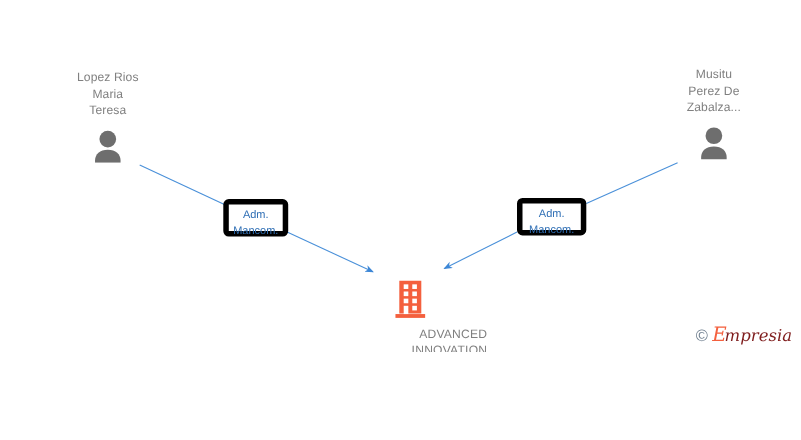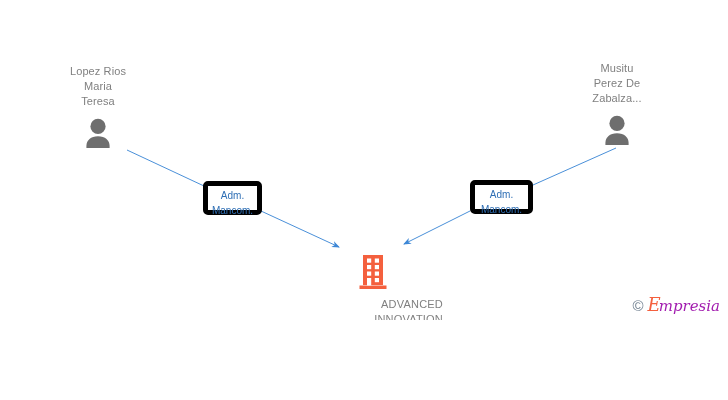--- a/index.html
+++ b/index.html
@@ -97,21 +97,21 @@
     line-height: 15px;
   }
   .wm-e {
     color: #f4603e;
     font-family: "DejaVu Serif", serif;
     font-style: italic;
     font-size: 18px;
     line-height: 18px;
   }
   .wm-rest {
-    color: #a21caf;
+    color: #7f1d1d;
     font-family: "DejaVu Serif", serif;
     font-style: italic;
     font-size: 15px;
     line-height: 16px;
     margin-left: -2px;
   }
 </style>
 </head>
 <body>
 
@@ -136,21 +136,21 @@
   <div class="person-node" style="left:33px; top:64px;">
     <div class="person-name">Lopez Rios
 Maria
 Teresa</div>
     <svg class="person-icon" viewBox="0 0 34 30" xmlns="http://www.w3.org/2000/svg">
       <circle cx="17" cy="8.4" r="7.6" fill="#6e6e6e"></circle>
       <path d="M17 18.2c-7.2 0-11.6 4.2-11.6 9.6v2.2h23.2v-2.2c0-5.4-4.4-9.6-11.6-9.6z" fill="#6e6e6e"></path>
     </svg>
   </div>
 
-  <div class="person-node" style="left:552px; top:61px;">
+  <div class="person-node" style="left:584px; top:61px;">
     <div class="person-name">Musitu
 Perez De
 Zabalza...</div>
     <svg class="person-icon" viewBox="0 0 34 30" xmlns="http://www.w3.org/2000/svg">
       <circle cx="17" cy="8.4" r="7.6" fill="#6e6e6e"></circle>
       <path d="M17 18.2c-7.2 0-11.6 4.2-11.6 9.6v2.2h23.2v-2.2c0-5.4-4.4-9.6-11.6-9.6z" fill="#6e6e6e"></path>
     </svg>
   </div>
 
   <div class="company-node" style="left:303px; top:255px;text-align:right;">

